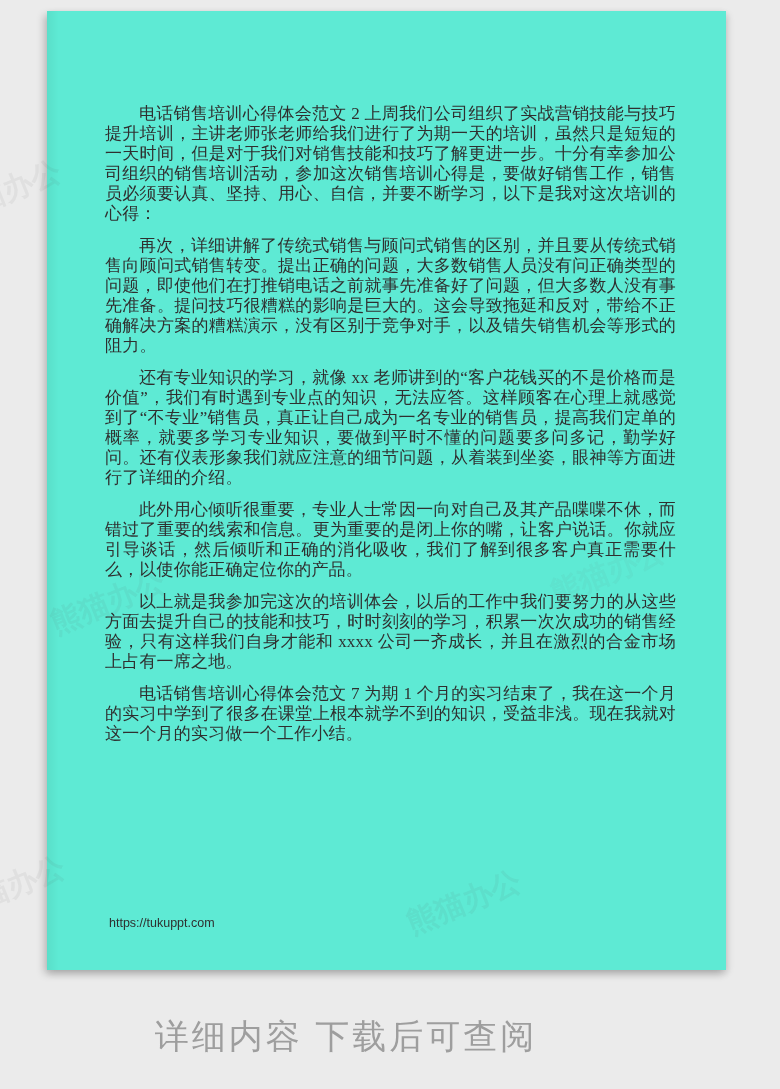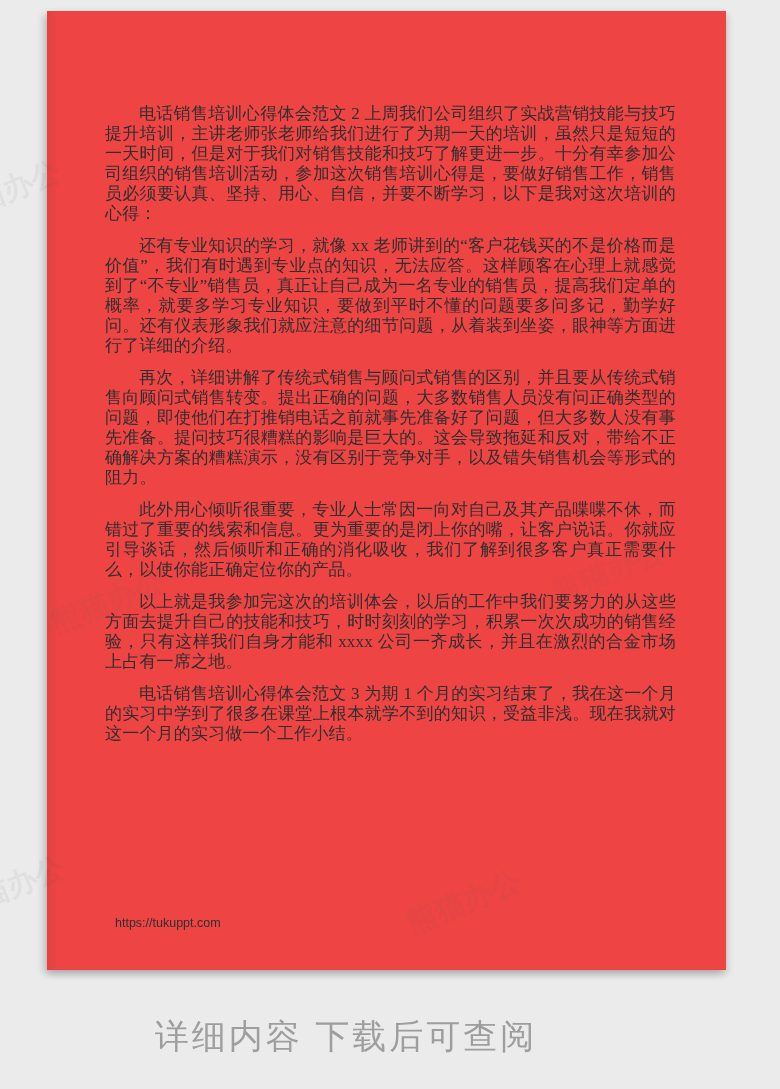--- a/index.html
+++ b/index.html
@@ -7,21 +7,21 @@
     width: 780px; height: 1089px;
     background: #ebebeb;
     position: relative;
     overflow: hidden;
     font-family: "Liberation Sans", "DejaVu Sans", sans-serif;
   }
   .page {
     position: absolute;
     left: 47px; top: 11px;
     width: 679px; height: 959px;
-    background: #ef4444;
+    background: #5eead4;
     box-shadow: -3px 4px 8px rgba(0,0,0,0.20), 2px 3px 7px rgba(0,0,0,0.12);
   }
   .page::after {
     content: "";
     position: absolute; left: 0; top: 0; bottom: 0; width: 12px;
     background: linear-gradient(to right, rgba(0,0,0,0.05), rgba(0,0,0,0));
     pointer-events: none;
   }
   .content {
     position: absolute;
@@ -33,21 +33,21 @@
     font-family: "Liberation Serif", "DejaVu Serif", serif;
     font-size: 17px;
     line-height: 20px;
     color: #2f2f2f;
     text-align: justify;
     text-indent: 2em;
     letter-spacing: 0.2px;
   }
   .footer-url {
     position: absolute;
-    left: 68px; top: 905px;
+    left: 62px; top: 905px;
     font-size: 12.5px;
     color: #2f2f2f;
     font-family: "Liberation Sans", "DejaVu Sans", sans-serif;
   }
   .banner {
     position: absolute;
     left: 0; top: 1012px; width: 692px;
     text-align: center;
     font-size: 34px;
     line-height: 48px;
@@ -71,25 +71,25 @@
   .wm3 { left: 548px; top: 552px; color: rgba(90,90,90,0.05); }
   .wm4 { left: -52px; top: 868px; }
   .wm5 { left: 404px; top: 882px; }
 </style>
 </head>
 <body>
 
 <div class="page">
   <div class="content">
     <p>电话销售培训心得体会范文 2 上周我们公司组织了实战营销技能与技巧提升培训，主讲老师张老师给我们进行了为期一天的培训，虽然只是短短的一天时间，但是对于我们对销售技能和技巧了解更进一步。十分有幸参加公司组织的销售培训活动，参加这次销售培训心得是，要做好销售工作，销售员必须要认真、坚持、用心、自信，并要不断学习，以下是我对这次培训的心得：</p>
+    <p>再次，详细讲解了传统式销售与顾问式销售的区别，并且要从传统式销售向顾问式销售转变。提出正确的问题，大多数销售人员没有问正确类型的问题，即使他们在打推销电话之前就事先准备好了问题，但大多数人没有事先准备。提问技巧很糟糕的影响是巨大的。这会导致拖延和反对，带给不正确解决方案的糟糕演示，没有区别于竞争对手，以及错失销售机会等形式的阻力。</p>
     <p>还有专业知识的学习，就像 xx 老师讲到的“客户花钱买的不是价格而是价值”，我们有时遇到专业点的知识，无法应答。这样顾客在心理上就感觉到了“不专业”销售员，真正让自己成为一名专业的销售员，提高我们定单的概率，就要多学习专业知识，要做到平时不懂的问题要多问多记，勤学好问。还有仪表形象我们就应注意的细节问题，从着装到坐姿，眼神等方面进行了详细的介绍。</p>
-    <p>再次，详细讲解了传统式销售与顾问式销售的区别，并且要从传统式销售向顾问式销售转变。提出正确的问题，大多数销售人员没有问正确类型的问题，即使他们在打推销电话之前就事先准备好了问题，但大多数人没有事先准备。提问技巧很糟糕的影响是巨大的。这会导致拖延和反对，带给不正确解决方案的糟糕演示，没有区别于竞争对手，以及错失销售机会等形式的阻力。</p>
     <p>此外用心倾听很重要，专业人士常因一向对自己及其产品喋喋不休，而错过了重要的线索和信息。更为重要的是闭上你的嘴，让客户说话。你就应引导谈话，然后倾听和正确的消化吸收，我们了解到很多客户真正需要什么，以使你能正确定位你的产品。</p>
     <p>以上就是我参加完这次的培训体会，以后的工作中我们要努力的从这些方面去提升自己的技能和技巧，时时刻刻的学习，积累一次次成功的销售经验，只有这样我们自身才能和 xxxx 公司一齐成长，并且在激烈的合金市场上占有一席之地。</p>
-    <p>电话销售培训心得体会范文 3 为期 1 个月的实习结束了，我在这一个月的实习中学到了很多在课堂上根本就学不到的知识，受益非浅。现在我就对这一个月的实习做一个工作小结。</p>
+    <p>电话销售培训心得体会范文 7 为期 1 个月的实习结束了，我在这一个月的实习中学到了很多在课堂上根本就学不到的知识，受益非浅。现在我就对这一个月的实习做一个工作小结。</p>
   </div>
   <div class="footer-url">https://tukuppt.com</div>
 </div>
 
 <span class="wm wm1">熊猫办公</span>
 <span class="wm wm2">熊猫办公</span>
 <span class="wm wm3">熊猫办公</span>
 <span class="wm wm4">熊猫办公</span>
 <span class="wm wm5">熊猫办公</span>
 

